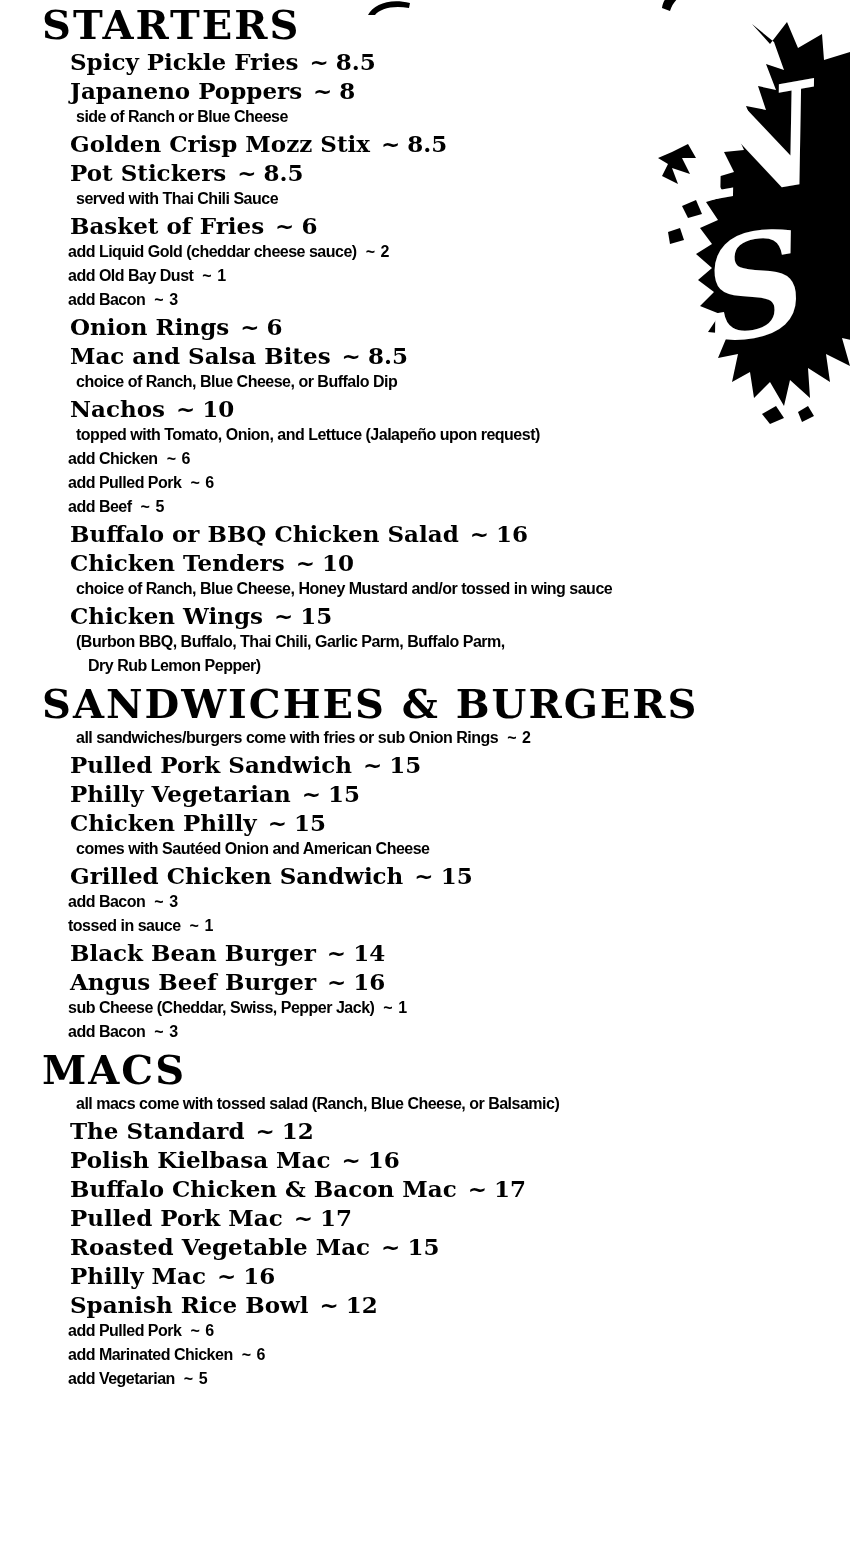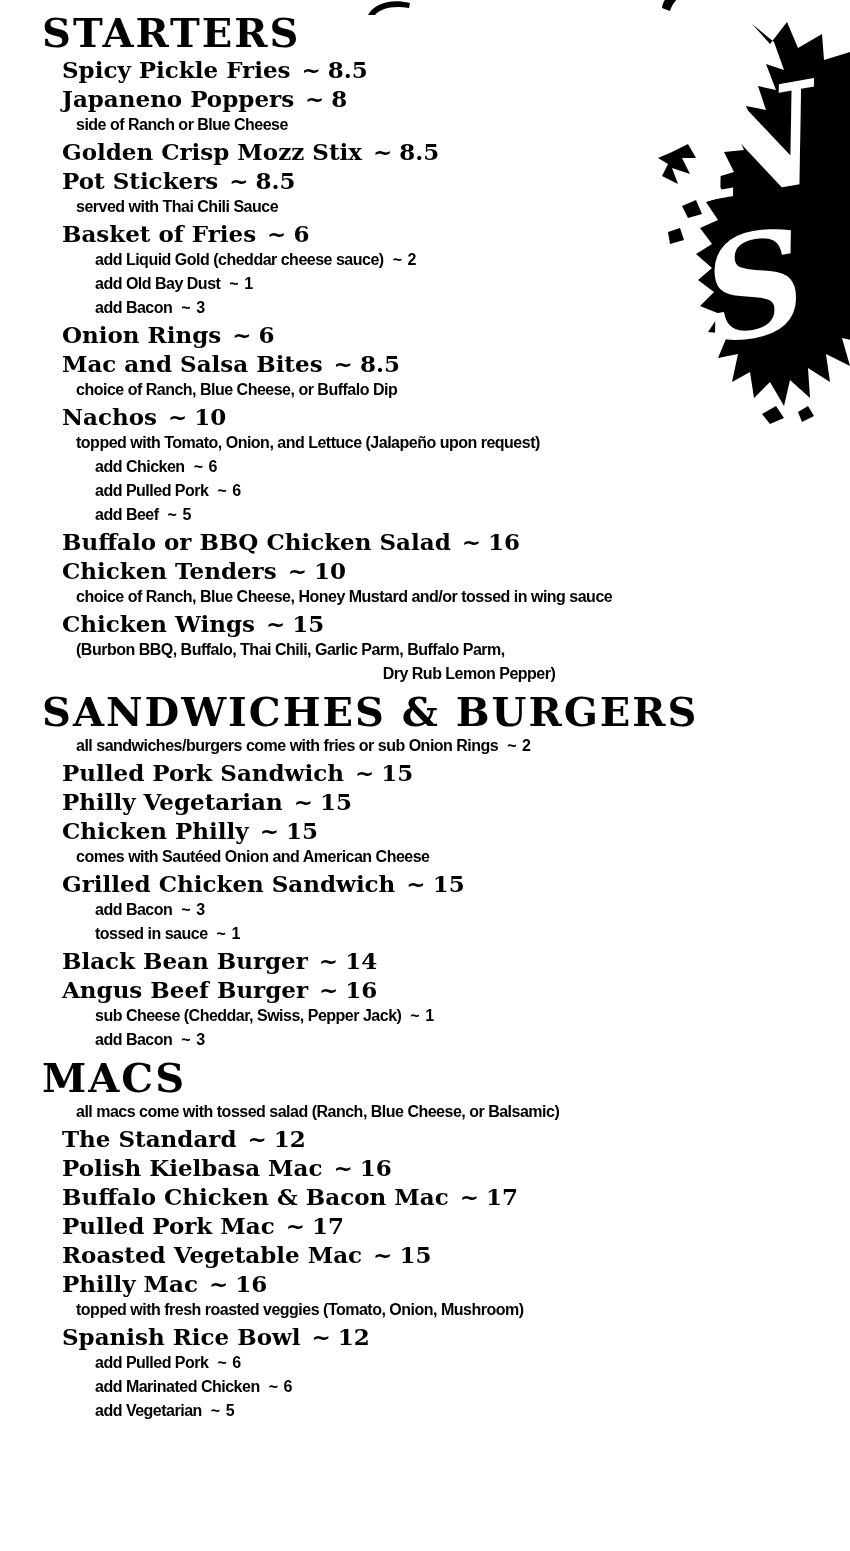--- a/index.html
+++ b/index.html
@@ -2,47 +2,47 @@
 <html><head>
 <meta charset="utf-8">
 <style>
   html, body { margin: 0; padding: 0; }
   body {
     width: 850px; height: 1551px;
     background: #fff; color: #000;
     position: relative; overflow: hidden;
     font-family: "Liberation Sans", sans-serif;
   }
-  .menu { position: relative; z-index: 2; padding: 11px 0 0 42px; }
+  .menu { position: relative; z-index: 2; padding: 3px 0 0 42px; }
   .section-title {
     font-family: "DejaVu Serif", serif;
     font-weight: bold;
     font-size: 40px; line-height: 44px;
     letter-spacing: 2px;
     margin: 4px 0 0 0;
     white-space: nowrap;
   }
   .menu-section:first-child .section-title { margin-top: 0; }
   .item {
     font-family: "DejaVu Serif", serif;
     font-weight: bold;
     font-size: 23px; line-height: 29px;
-    margin-left: 20px;
+    margin-left: 28px;
     white-space: nowrap;
   }
   .subline, .section-note {
     font-family: "Liberation Sans", sans-serif;
     font-weight: bold;
     font-size: 16px; line-height: 24px;
     letter-spacing: -0.5px;
     white-space: nowrap;
   }
   .ind-1   { margin-left: 34px; }
-  .ind-1_5 { margin-left: 46px; text-align: center; }
-  .ind-2   { margin-left: 53px; }
+  .ind-1_5 { margin-left: 46px; }
+  .ind-2   { margin-left: 26px; }
   .sep { margin: 0 7px 0 11px; }
   .subline .sep, .section-note .sep { margin: 0 6px 0 9px; }
   .logo-svg { position: absolute; left: 612px; top: -18px; z-index: 1; }
   .flourish-svg { position: absolute; left: 366px; top: 0; z-index: 1; }
   .mono {
     font-family: "DejaVu Serif", serif;
     font-style: italic;
     font-weight: bold;
   }
 </style>
@@ -118,19 +118,18 @@
       <h2 class="section-title">MACS</h2>
       <div class="section-note ind-1"><span class="txt">all macs come with tossed salad (Ranch, Blue Cheese, or Balsamic)</span></div>
       <div class="item"><span class="item-name">The Standard</span><span class="sep">~</span><span class="price">12</span></div>
       <div class="item"><span class="item-name">Polish Kielbasa Mac</span><span class="sep">~</span><span class="price">16</span></div>
       <div class="item"><span class="item-name">Buffalo Chicken &amp; Bacon Mac</span><span class="sep">~</span><span class="price">17</span></div>
       <div class="item"><span class="item-name">Pulled Pork Mac</span><span class="sep">~</span><span class="price">17</span></div>
       <div class="item"><span class="item-name">Roasted Vegetable Mac</span><span class="sep">~</span><span class="price">15</span></div>
       <div class="item"><span class="item-name">Philly Mac</span><span class="sep">~</span><span class="price">16</span></div>
     </div>
     <div class="menu-section">
-      <div class="section-note ind-1"><span class="txt">topped with fresh roasted veggies (Tomato, Onion, Mushroom)</span></div>
       <div class="item"><span class="item-name">Spanish Rice Bowl</span><span class="sep">~</span><span class="price">12</span></div>
       <div class="subline ind-2"><span class="txt">add Pulled Pork</span><span class="sep">~</span><span class="price">6</span></div>
       <div class="subline ind-2"><span class="txt">add Marinated Chicken</span><span class="sep">~</span><span class="price">6</span></div>
       <div class="subline ind-2"><span class="txt">add Vegetarian</span><span class="sep">~</span><span class="price">5</span></div>
     </div>
   </div>
 
 </body></html>

